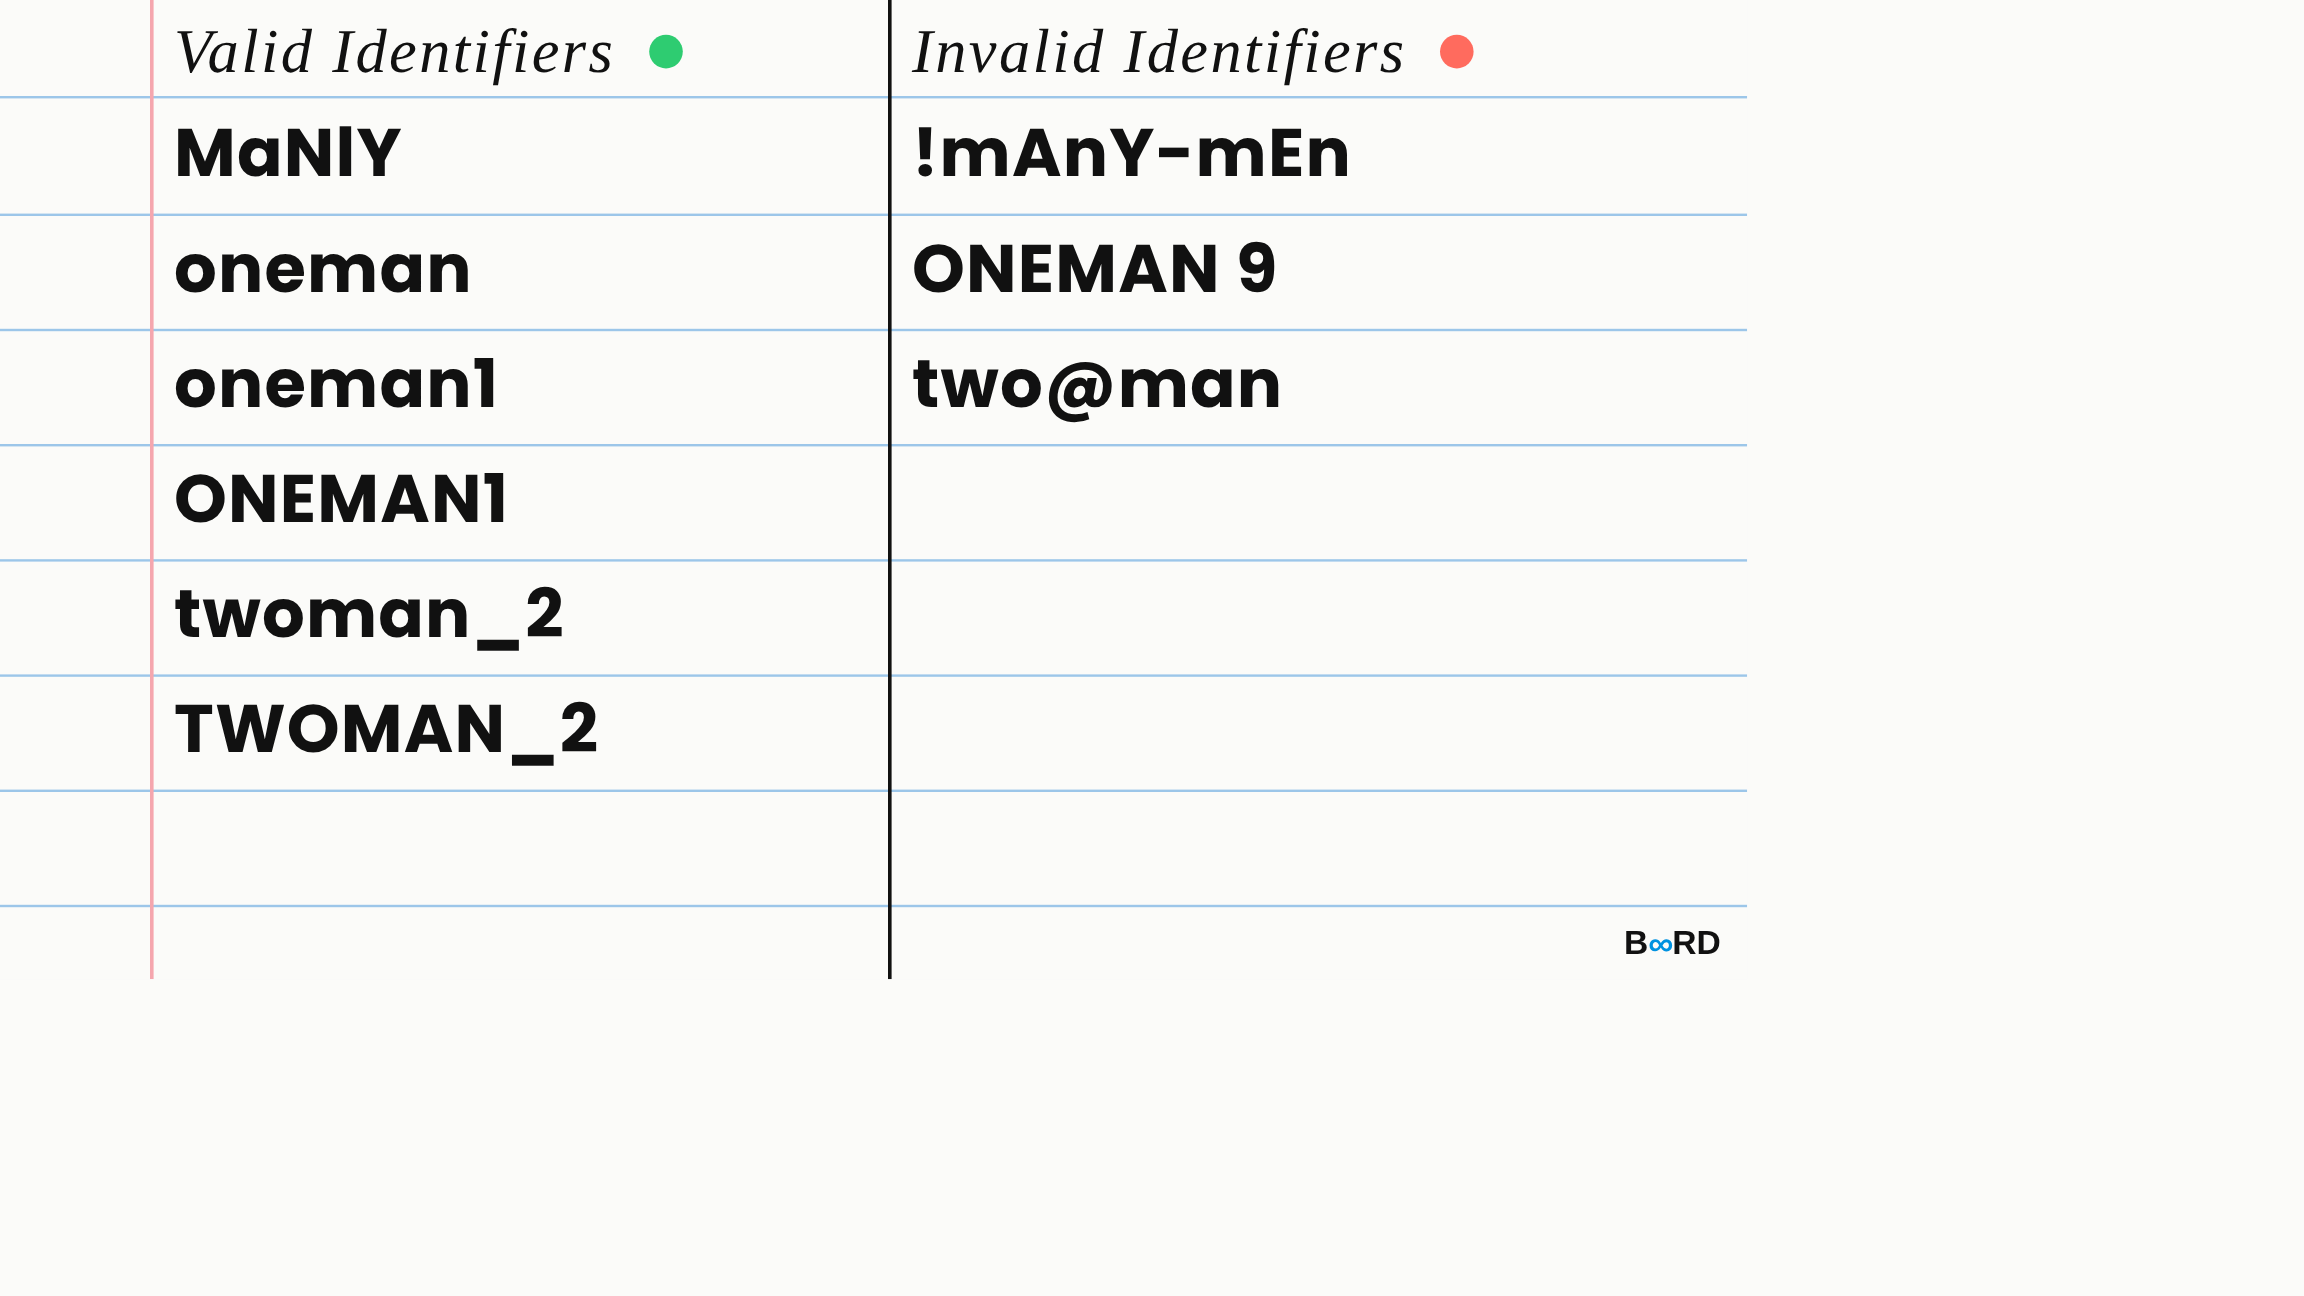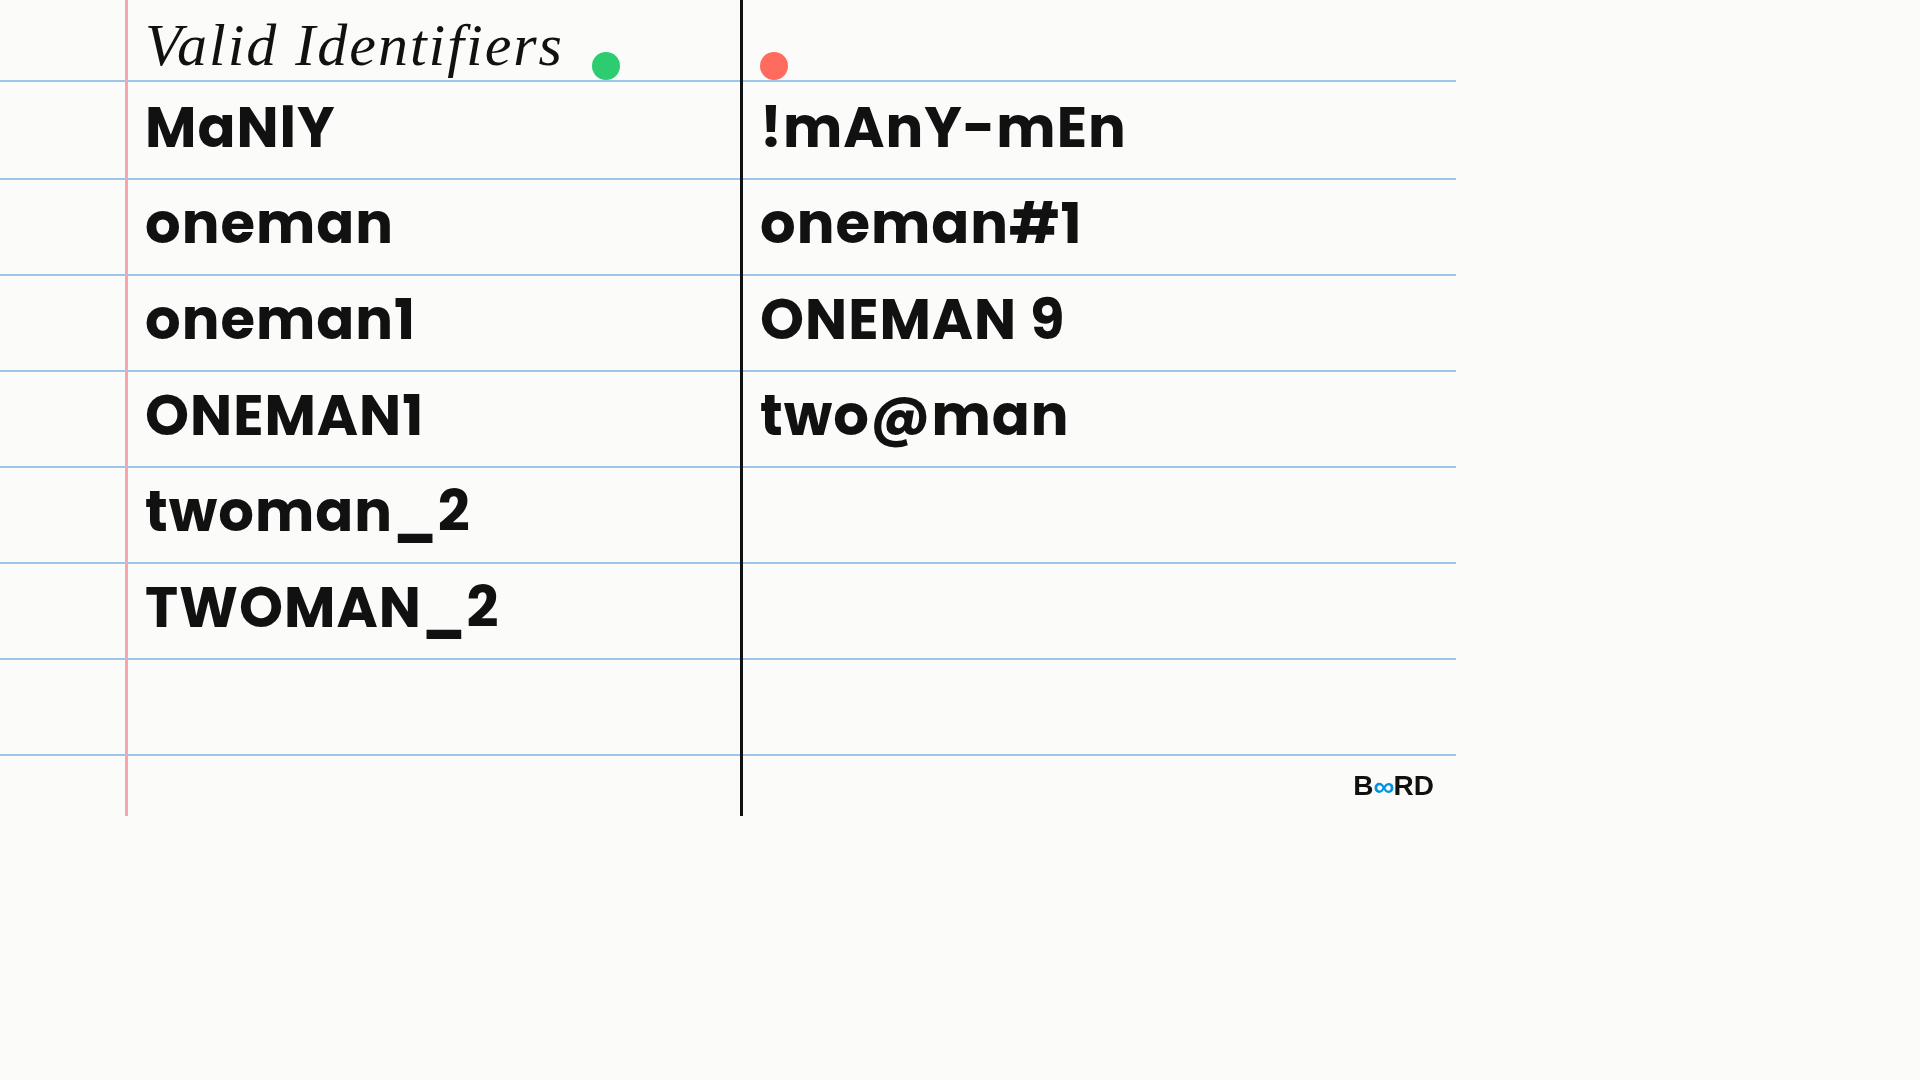--- a/index.html
+++ b/index.html
@@ -54,25 +54,25 @@
     left: 145px;
     width: 560px;
   }
   .col.right {
     left: 760px;
     width: 640px;
   }
   .col-header {
     font-family: "Brush Script MT", "Segoe Script", "Comic Sans MS", cursive;
     font-style: italic;
-    font-size: 60px;
+    font-size: 52px;
     letter-spacing: 2px;
     color: #111;
     display: flex;
-    align-items: flex-end;
+    align-items: center;
     gap: 28px;
     height: 74px;
   }
   .dot {
     width: 28px;
     height: 28px;
     border-radius: 50%;
     flex: 0 0 28px;
   }
   .dot.green { background: #2ecc71; }
@@ -132,24 +132,24 @@
     <div class="item">MaNlY</div>
     <div class="item">oneman</div>
     <div class="item">oneman1</div>
     <div class="item">ONEMAN1</div>
     <div class="item">twoman_2</div>
     <div class="item">TWOMAN_2</div>
   </div>
 
   <div class="col right">
     <div class="col-header">
+      <span>Invalid Identifiers</span>
       <span class="dot red"></span>
     </div>
     <div class="item">!mAnY-mEn</div>
-    <div class="item">oneman#1</div>
     <div class="item">ONEMAN 9</div>
     <div class="item">two@man</div>
   </div>
 
   <div class="logo">
     <span>B</span>
       <span class="inf">∞</span>
       <span>RD</span>
   </div>
 </div>

